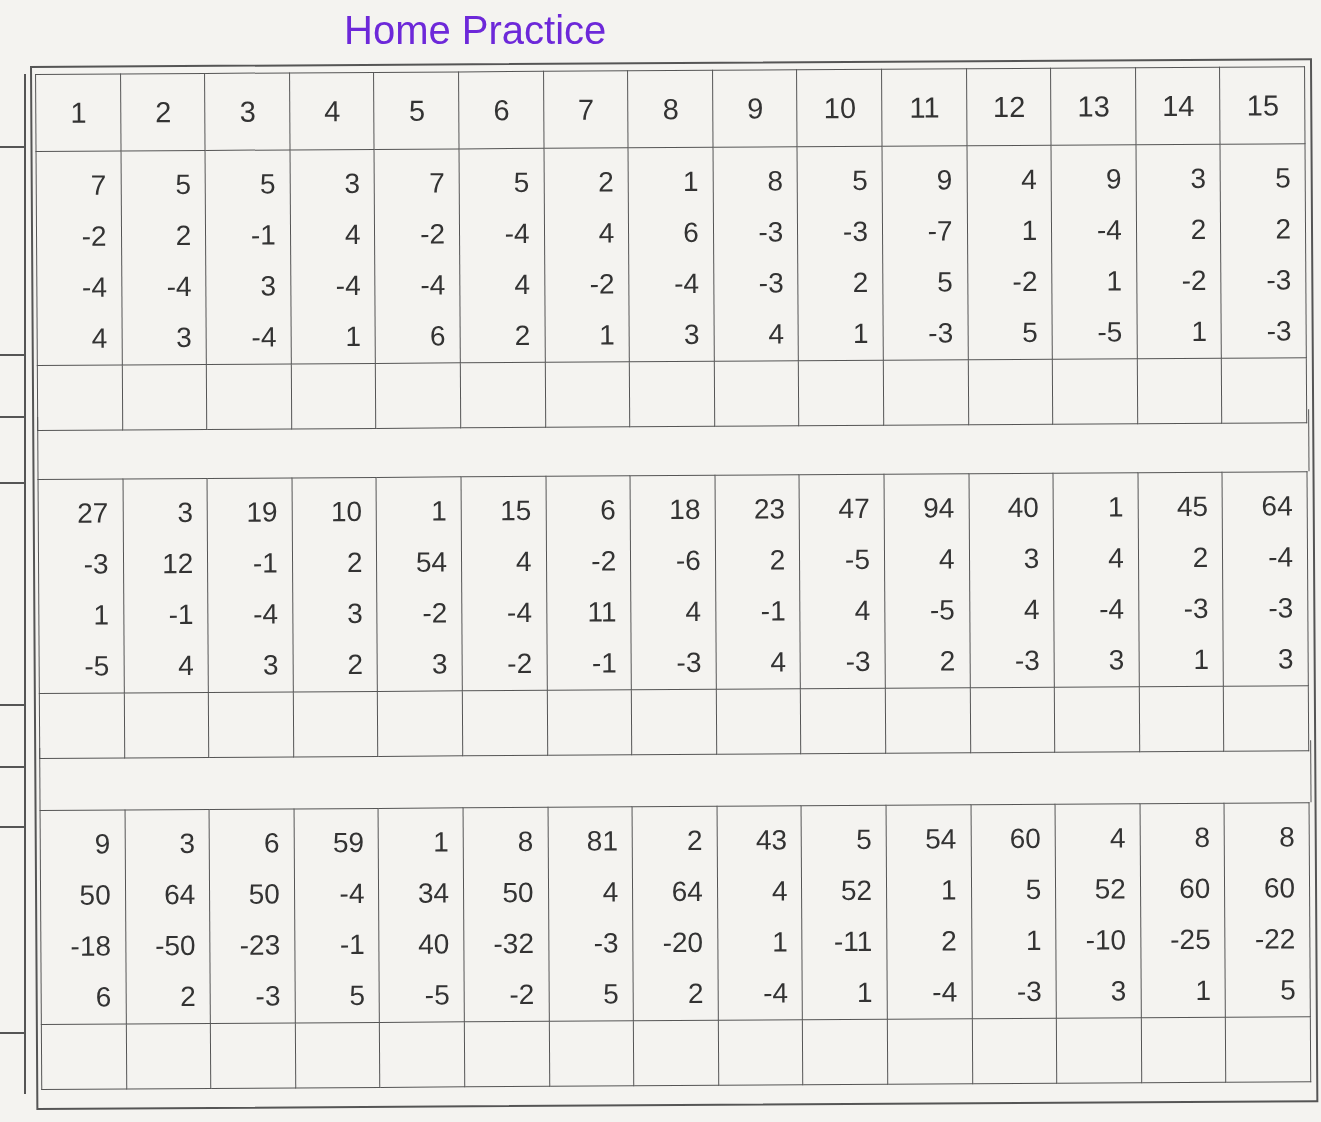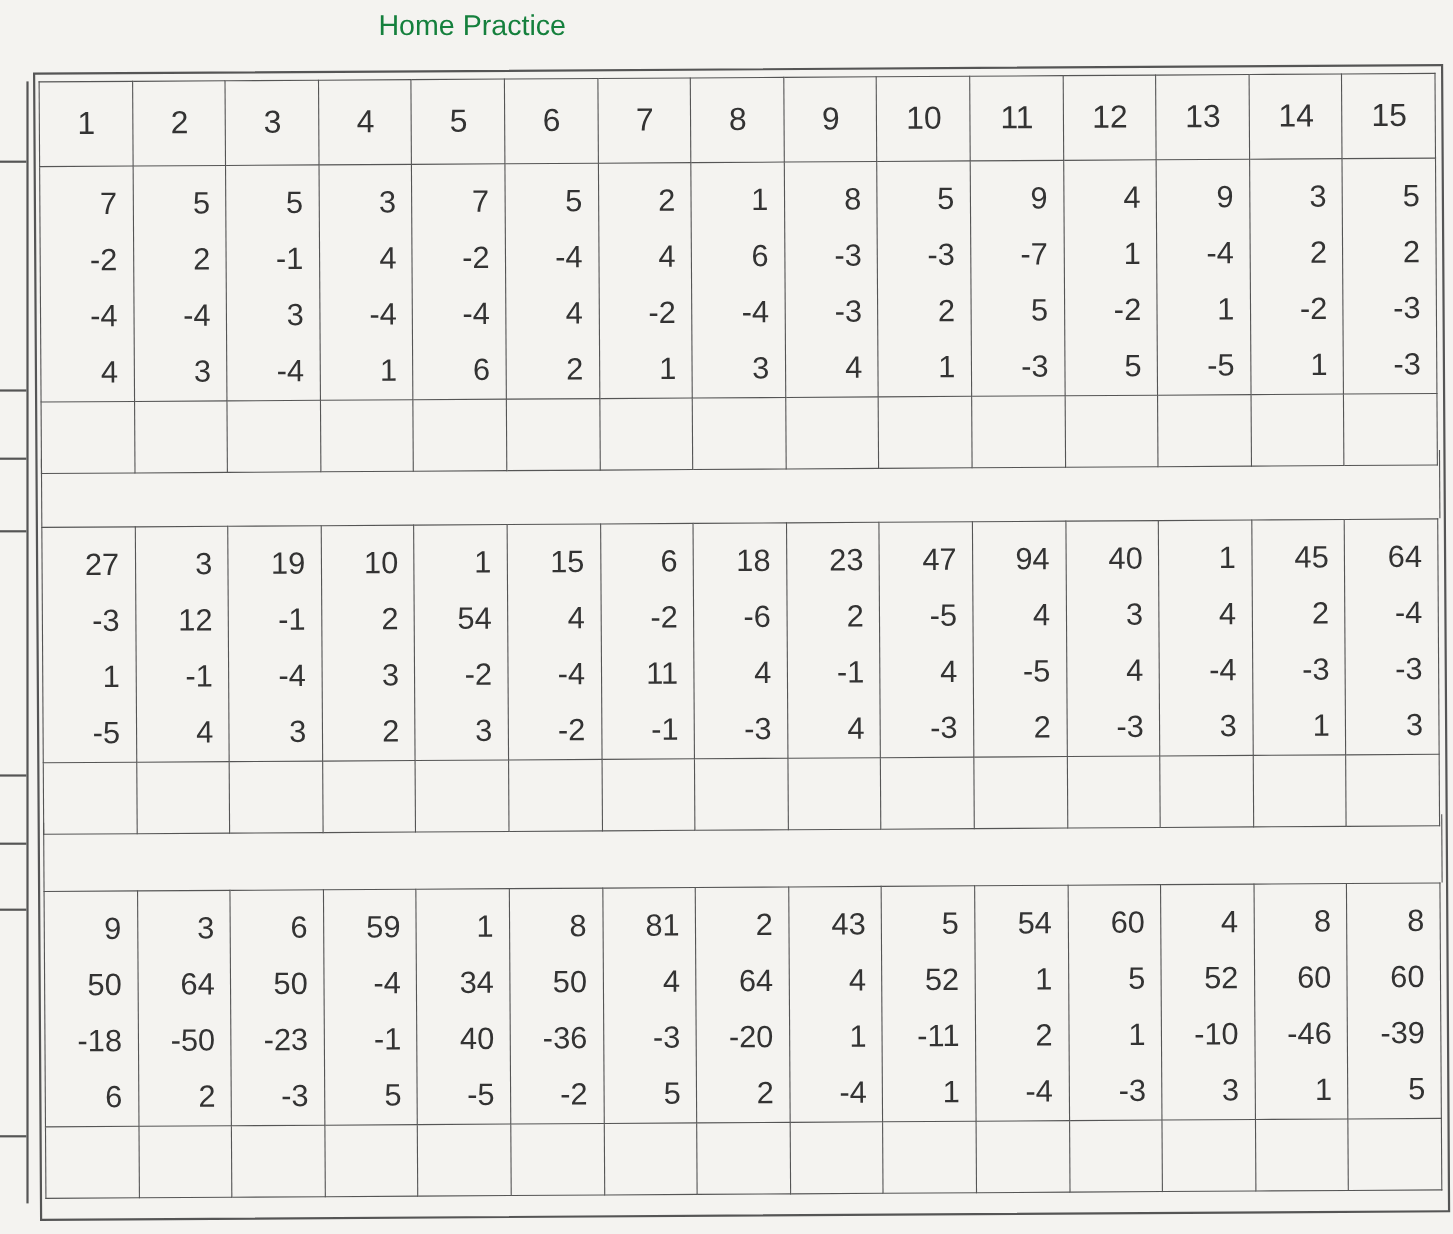--- a/index.html
+++ b/index.html
@@ -5,21 +5,21 @@
   html, body { margin:0; padding:0; }
   body {
     width:1321px; height:1122px; overflow:hidden;
     background:#f4f3f0;
     font-family:"Liberation Sans", sans-serif;
     color:#2f2f2f;
     position:relative;
   }
   .title {
     position:absolute; left:344px; top:8px;
-    font-size:26px; color:#15803d;
+    font-size:40px; color:#6d28d9;
   }
   .left-strip {
     position:absolute; left:0; top:74px; width:24px; height:1020px;
     border-right:2px solid #555;
   }
   .left-strip .hl { position:absolute; left:0; width:24px; border-top:2px solid #555; }
   .frame {
     position:absolute; left:30px; top:66px; width:1278px; height:1040px;
     border:2px solid #555;
     transform: rotate(-0.35deg);
@@ -342,21 +342,21 @@
             </td>
             <td class="nums">
               <span class="num">1</span>
               <span class="num">34</span>
               <span class="num">40</span>
               <span class="num">-5</span>
             </td>
             <td class="nums">
               <span class="num">8</span>
               <span class="num">50</span>
-              <span class="num">-36</span>
+              <span class="num">-32</span>
               <span class="num">-2</span>
             </td>
             <td class="nums">
               <span class="num">81</span>
               <span class="num">4</span>
               <span class="num">-3</span>
               <span class="num">5</span>
             </td>
             <td class="nums">
               <span class="num">2</span>
@@ -390,27 +390,27 @@
             </td>
             <td class="nums">
               <span class="num">4</span>
               <span class="num">52</span>
               <span class="num">-10</span>
               <span class="num">3</span>
             </td>
             <td class="nums">
               <span class="num">8</span>
               <span class="num">60</span>
-              <span class="num">-46</span>
+              <span class="num">-25</span>
               <span class="num">1</span>
             </td>
             <td class="nums">
               <span class="num">8</span>
               <span class="num">60</span>
-              <span class="num">-39</span>
+              <span class="num">-22</span>
               <span class="num">5</span>
             </td>
           </tr>
       <tr id="sec2-ans">
             <td class="ans"></td>
             <td class="ans"></td>
             <td class="ans"></td>
             <td class="ans"></td>
             <td class="ans"></td>
             <td class="ans"></td>

